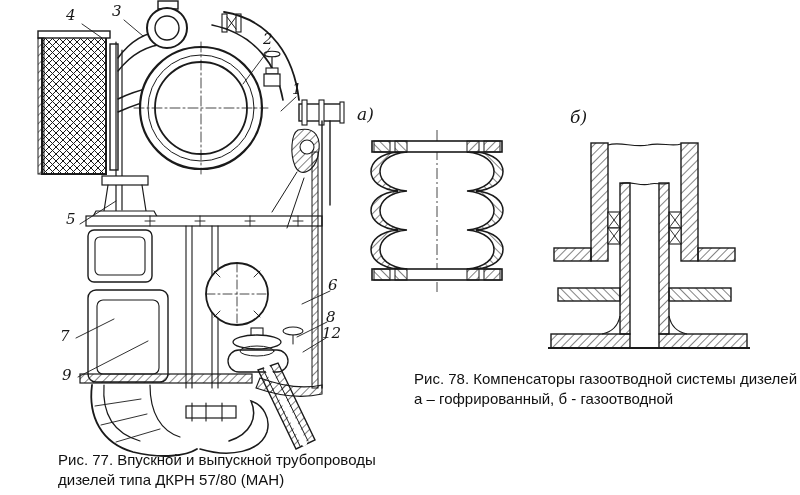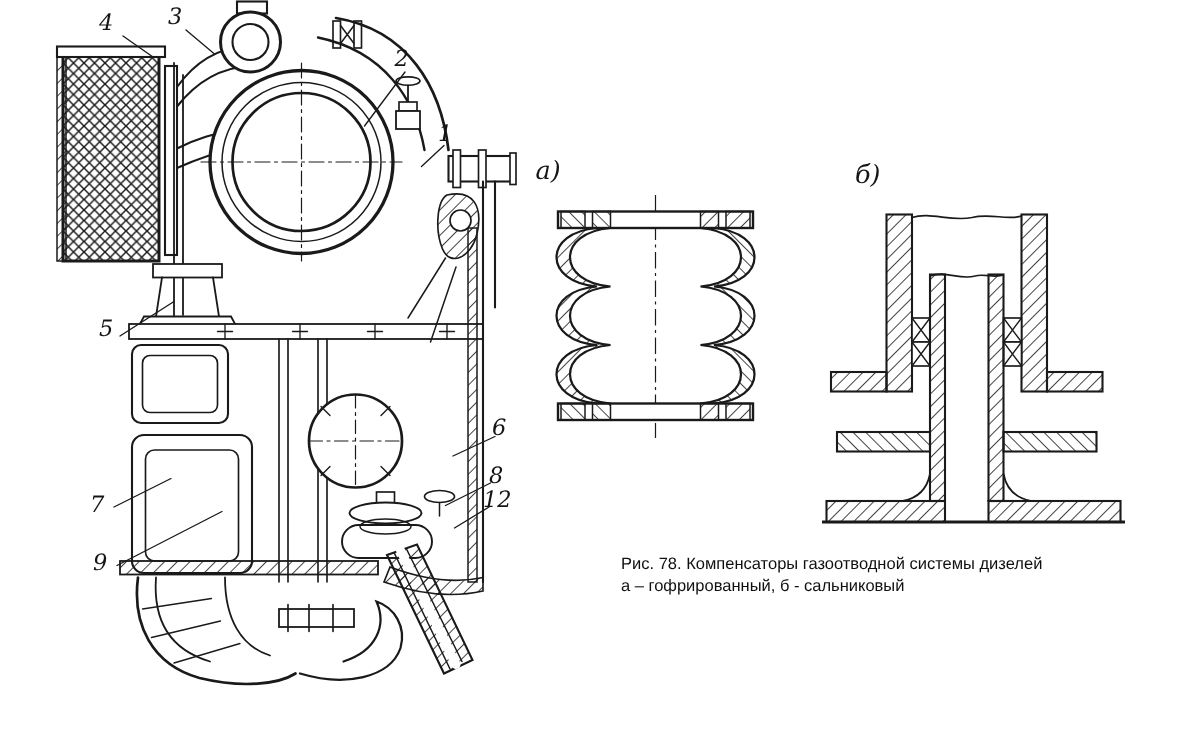--- a/index.html
+++ b/index.html
@@ -2,21 +2,21 @@
 <html><head>
 <meta charset="utf-8">
 <style>
   html,body{margin:0;padding:0;background:#ffffff;}
   .stage{position:relative;width:800px;height:495px;overflow:hidden;
          background:var(--paper,#ffffff);color:var(--ink,#1a1a1a);
          font-family:"Liberation Sans",sans-serif;}
   .stage > svg{position:absolute;left:0;top:0;}
   .plabel{position:absolute;font:italic 15px "DejaVu Serif",serif;color:#151515;}
   .sublabel{position:absolute;font:italic 17px "DejaVu Serif",serif;color:#151515;}
-  .caption{position:absolute;font-size:11px;line-height:1.32;color:#101010;}
+  .caption{position:absolute;font-size:15px;line-height:1.32;color:#101010;}
   .caption div{white-space:nowrap;}
 </style>
 </head>
 <body>
 
 <div class="stage" style="--ink: #1a1a1a; --paper: #ffffff;">
 
   <svg width="800" height="495" viewBox="0 0 800 495">
     <defs>
       <pattern id="h1" width="6" height="6" patternUnits="userSpaceOnUse" patternTransform="rotate(45)">
@@ -174,18 +174,22 @@
   <span class="plabel" style="left:66px;top:210px">5</span>
   <span class="plabel" style="left:328px;top:276px">6</span>
   <span class="plabel" style="left:60px;top:327px">7</span>
   <span class="plabel" style="left:326px;top:308px">8</span>
   <span class="plabel" style="left:322px;top:324px">12</span>
   <span class="plabel" style="left:62px;top:366px">9</span>
 
   <span class="sublabel" style="left:357px;top:104px">а)</span>
   <span class="sublabel" style="left:570px;top:107px">б)</span>
 
+  <div class="caption" style="left:58px;top:450px">
+    <div>Рис. 77. Впускной и выпускной трубопроводы</div>
+    <div>дизелей типа ДКРН 57/80 (МАН)</div>
+  </div>
   <div class="caption" style="left:414px;top:369px">
     <div>Рис. 78. Компенсаторы газоотводной системы дизелей</div>
-    <div>а – гофрированный, б - сальниковый</div>
+    <div>а – гофрированный, б - газоотводной</div>
   </div>
 
 </div>
 
 </body></html>

